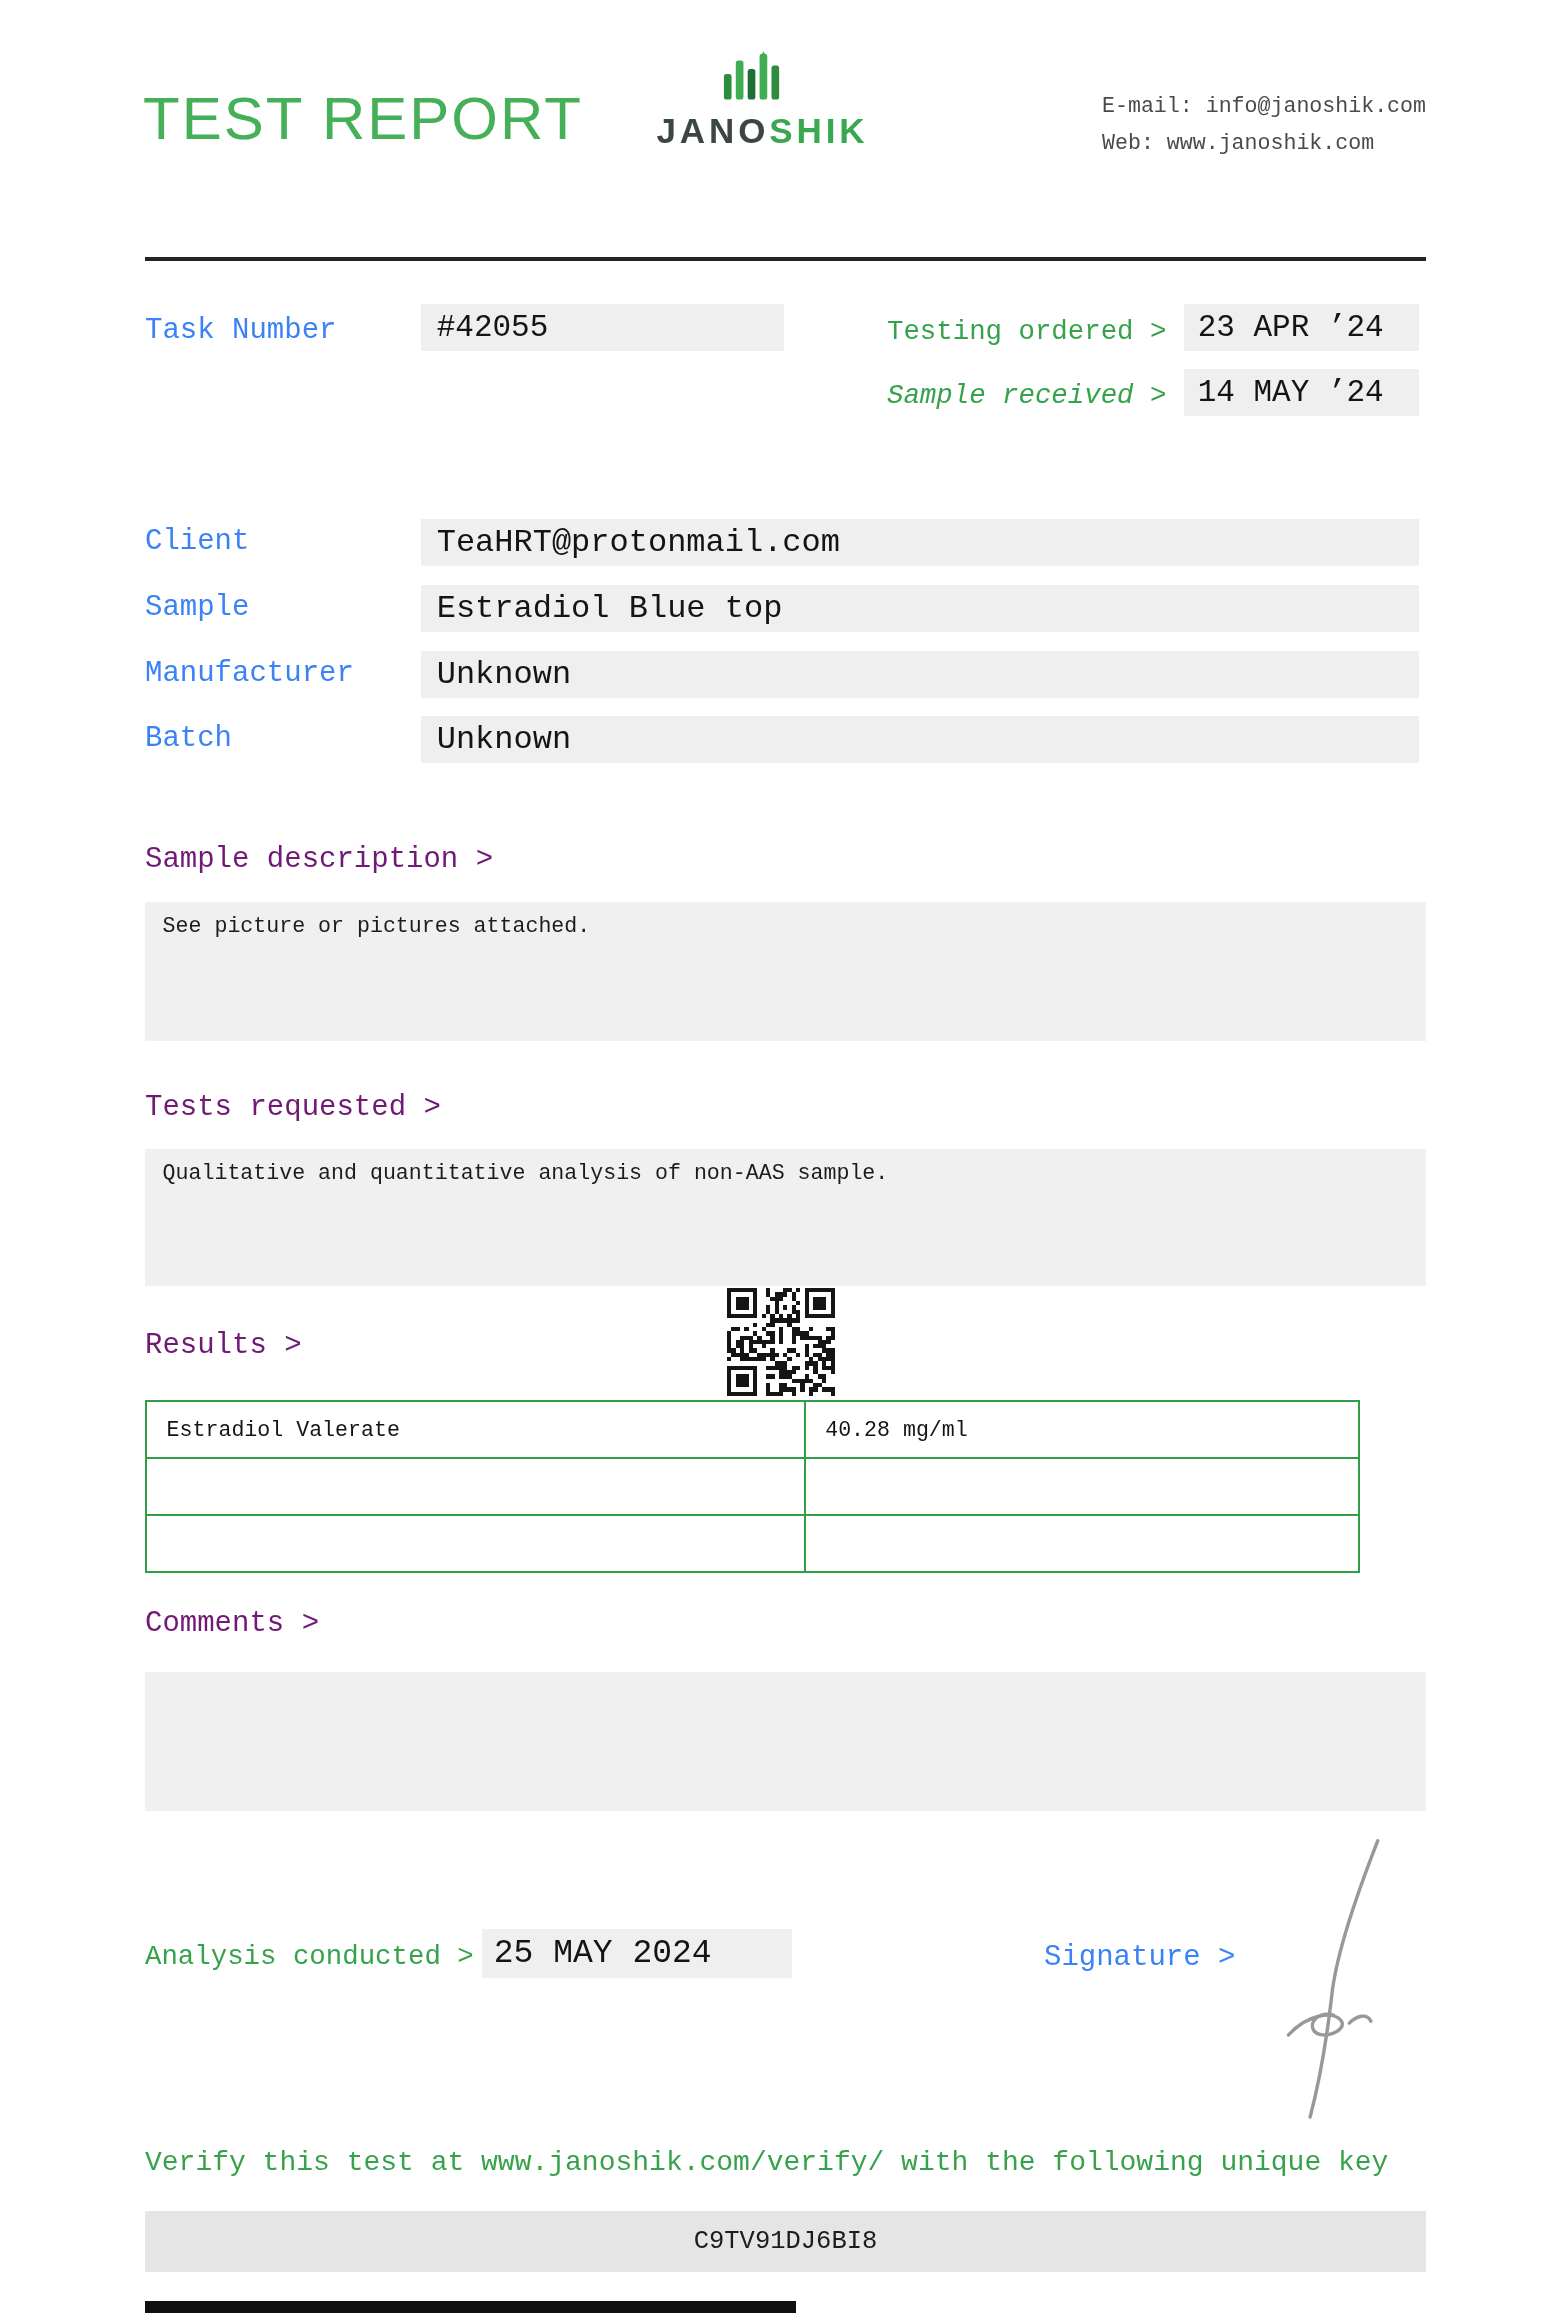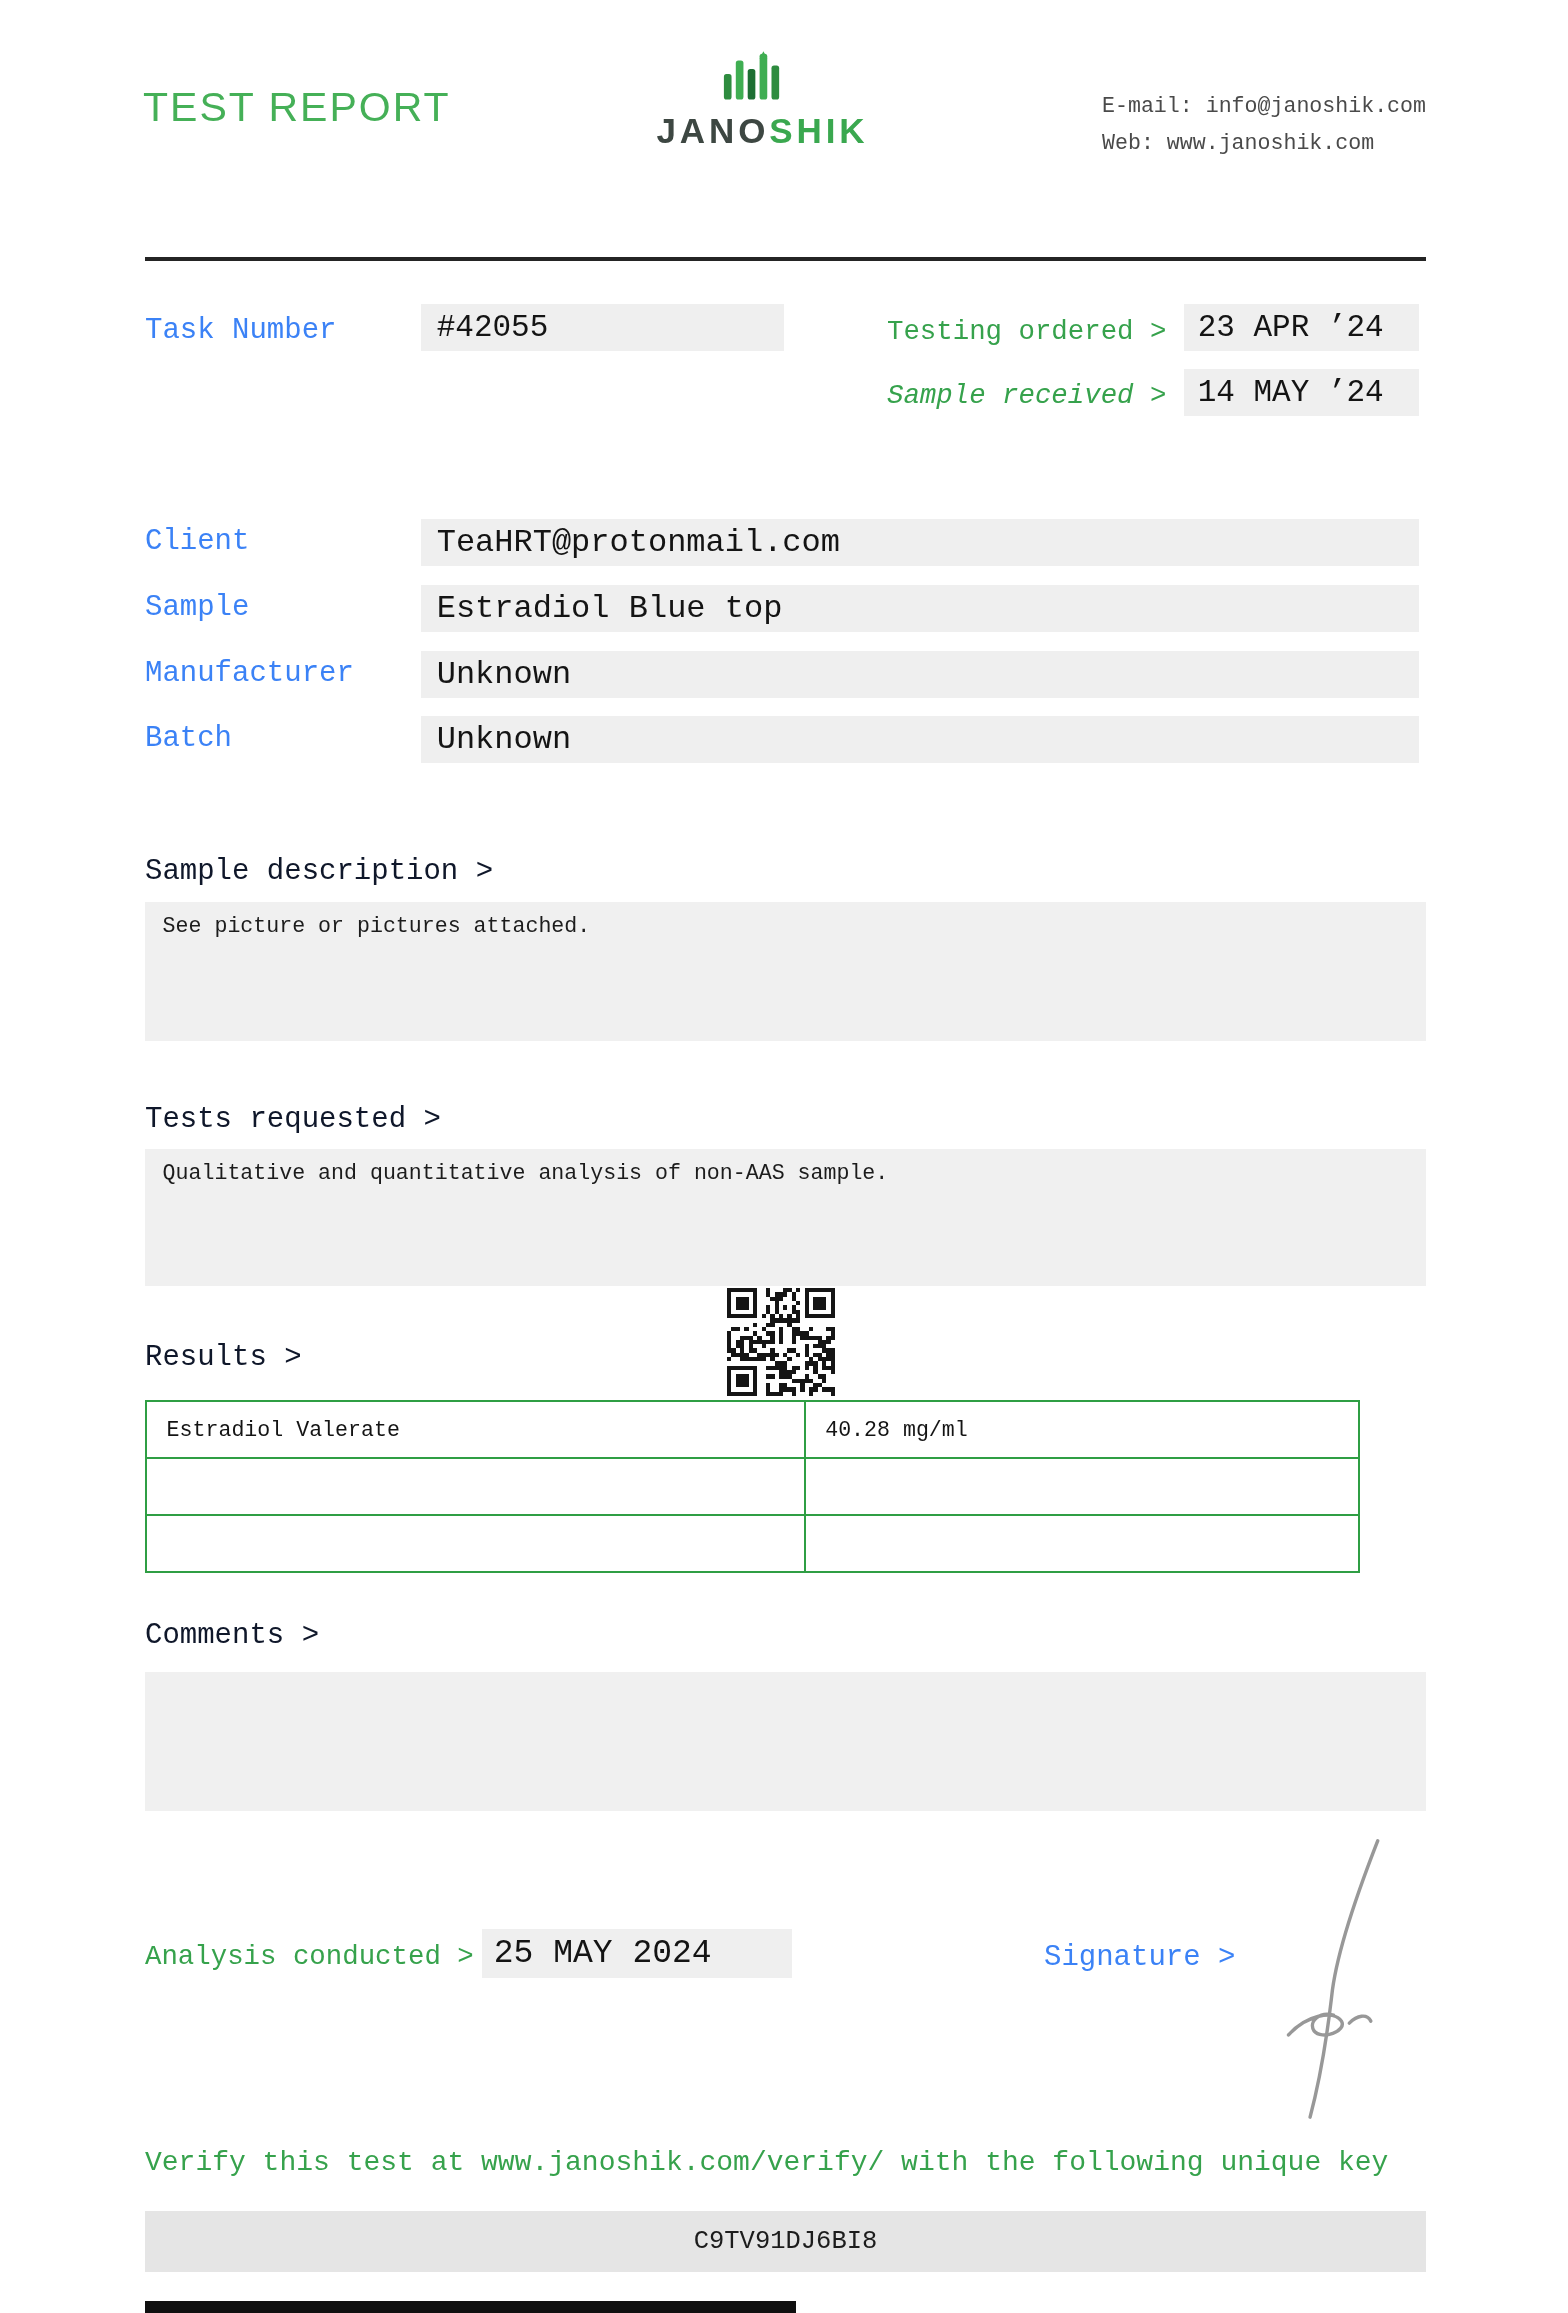--- a/index.html
+++ b/index.html
@@ -4,21 +4,21 @@
 <style>
   html,body{margin:0;padding:0;background:#ffffff;}
   .page{
     position:relative;width:1568px;height:2313px;background:#ffffff;
     font-family:"Liberation Mono",monospace;overflow:hidden;
   }
   
   .title{
     position:absolute;left:143px;top:84px;margin:0;
     font-family:"Liberation Sans",sans-serif;font-weight:500;
-    font-size:41px;letter-spacing:2px;color:#45b057;
+    font-size:60px;letter-spacing:2px;color:#45b057;
   }
   .logo{position:absolute;left:635px;top:49px;width:255px;text-align:center;}
   .logo-icon svg{width:102px;height:57px;display:inline-block;}
   .logo-text{font-family:"Liberation Sans",sans-serif;font-weight:bold;
     font-size:35px;letter-spacing:3.9px;margin-top:0px;}
   .logo-dark{color:#3d4742;}
   .logo-green{color:#3aa84f;}
   .contact{position:absolute;right:142px;top:88px;text-align:left;
     font-size:21.6px;line-height:37px;color:#4a4a4a;}
   .rule{position:absolute;left:145px;top:257px;width:1281px;height:3.9px;background:#242424;}
@@ -44,21 +44,21 @@
   .info-row{position:absolute;left:145px;width:1281px;height:40px;}
   .info-row .info-label{position:absolute;left:0;top:5.9px;}
   .info-row .info-value{position:absolute;left:276px;top:0;width:998px;height:47px;
     font-size:32px;line-height:47px;padding-left:15.7px;}
   .row-client{top:519px;}
   .row-sample{top:585px;}
   .row-manufacturer{top:651px;}
   .row-batch{top:716px;}
 
   
-  .sec-heading{position:absolute;left:145px;color:#0f172a;font-size:29px;margin-top:12px;}
+  .sec-heading{position:absolute;left:145px;color:#701a75;font-size:29px;}
   .sec-box{position:absolute;left:145px;width:1281px;background:#f0f0f0;
     box-sizing:border-box;padding:11.8px 17.6px;font-size:21.6px;color:#1c1c1c;}
   .desc-heading{top:843px;}
   .desc-box{top:902px;height:139px;}
   .tests-heading{top:1091px;}
   .tests-box{top:1149px;height:137px;}
   .results-heading{top:1329px;}
   .comments-heading{top:1607px;}
   .comments-box{top:1672px;height:139px;}
 

